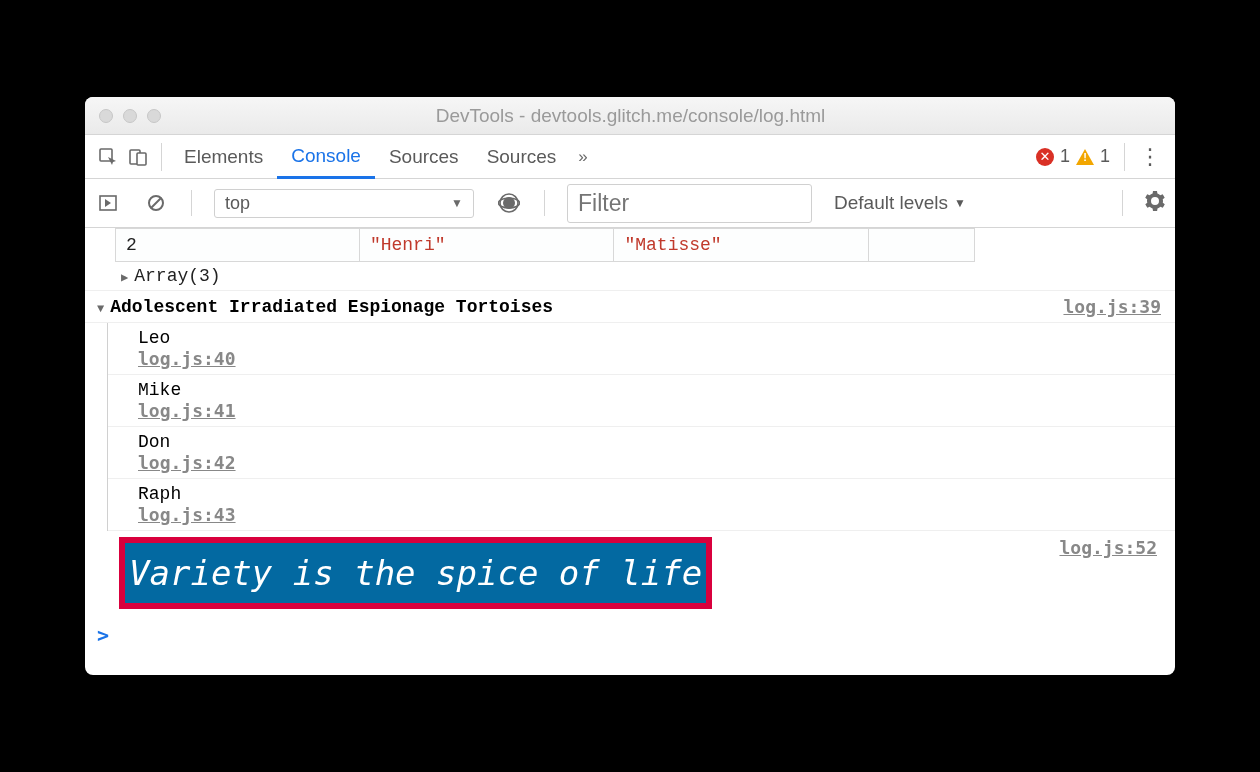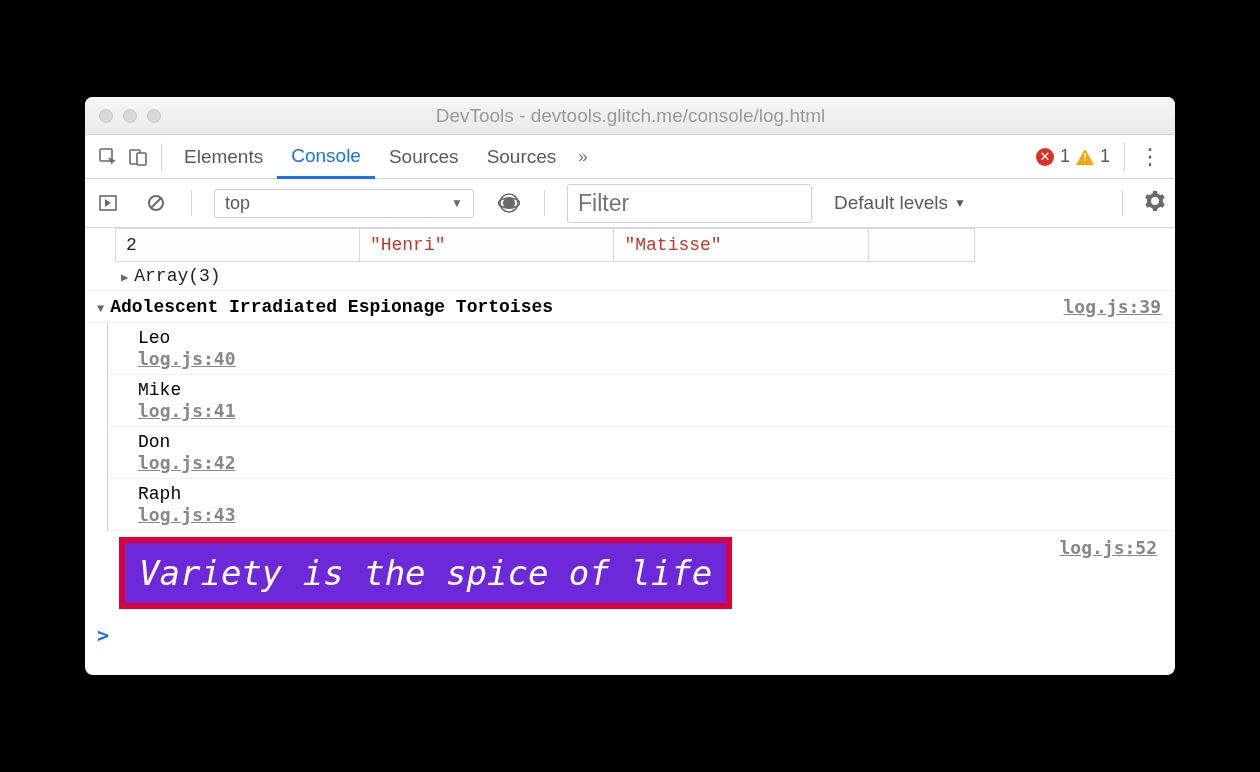--- a/index.html
+++ b/index.html
@@ -159,26 +159,26 @@
     display:flex; justify-content:space-between;
     padding: 5px 18px 5px 30px;
     border-bottom:1px solid #efefef;
     flex-direction:column;
   }
   .styledbox-row {
     display:flex; justify-content:space-between; align-items:flex-start;
     padding: 6px 18px 6px 34px;
   }
   .styledbox {
-    background:#6d28d9;
+    background:#0369a1;
     border: 6px solid #d9003d;
     color:#fff;
     font-style: italic;
     font-size: 34px;
-    padding: 10px 14px;
+    padding: 10px 4px;
     font-family: Menlo, monospace;
   }
   .prompt {
     color:#1a73e8; font-size:20px; padding: 8px 0 8px 12px;
     font-family: Menlo, monospace; font-weight:600;
   }
 </style>
 </head>
 <body>
 

